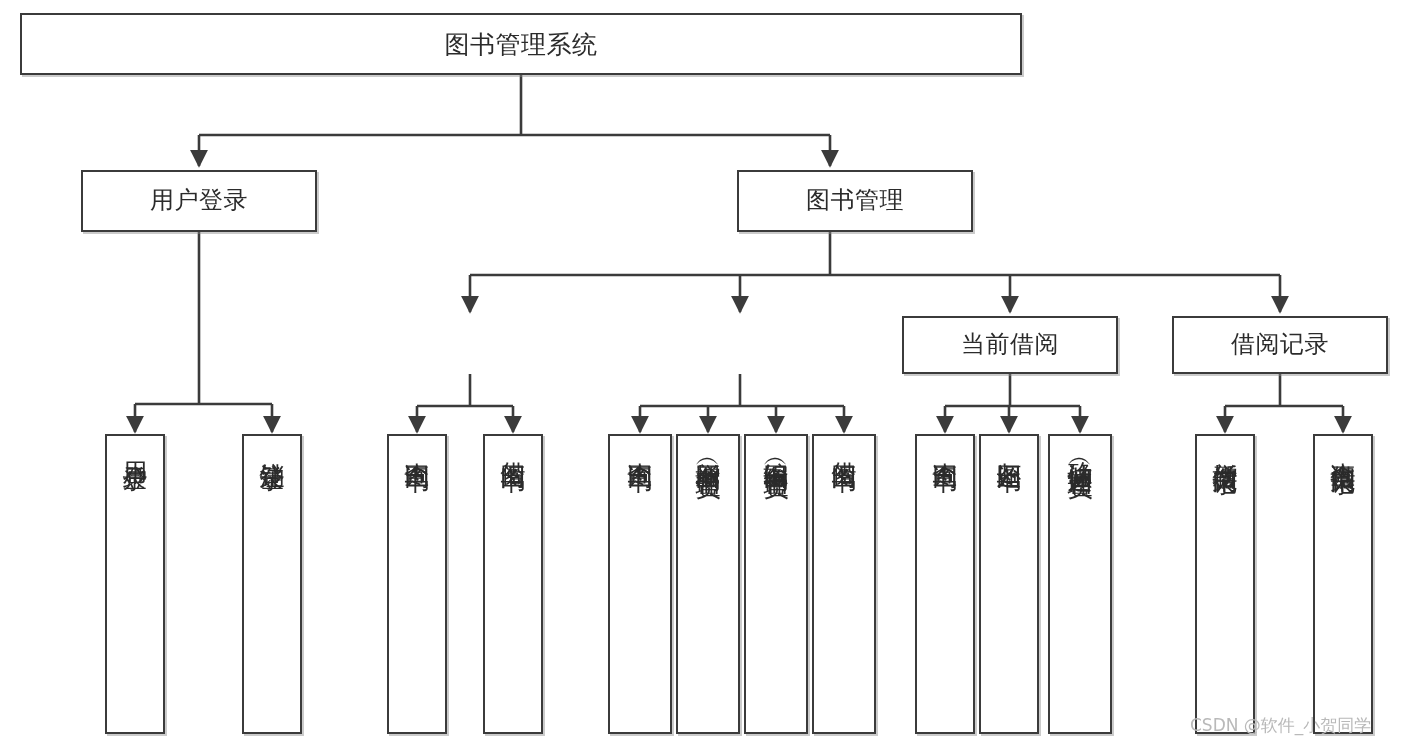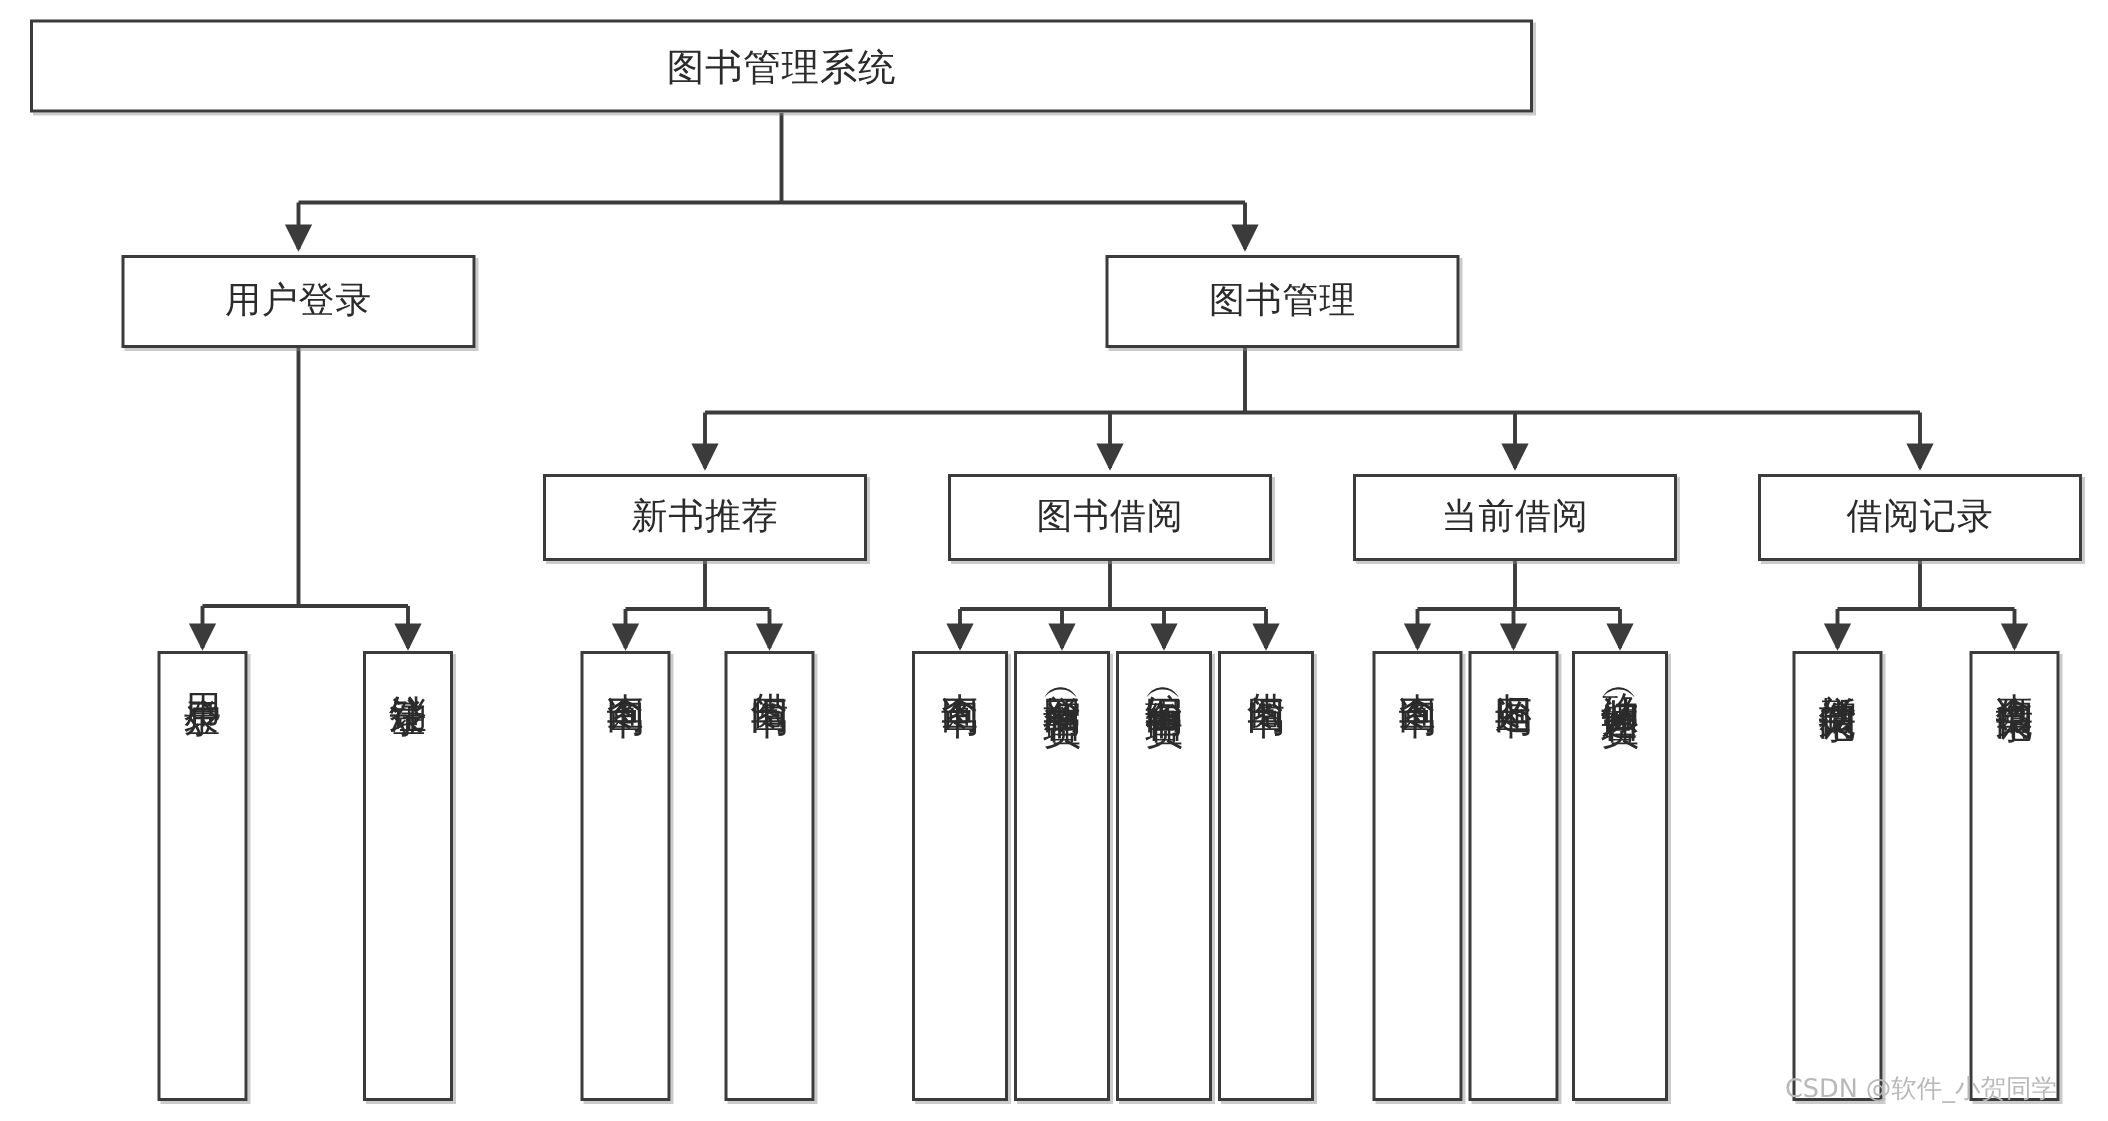--- a/index.html
+++ b/index.html
@@ -138,26 +138,20 @@
     <span class="label">图书管理系统</span>
   </div>
 
   <div class="node h" style="left:81px; top:170px; width:236px; height:62px;">
     <span class="label">用户登录</span>
   </div>
   <div class="node h" style="left:737px; top:170px; width:236px; height:62px;">
     <span class="label">图书管理</span>
   </div>
 
-  <div class="node h" style="left:362px; top:316px; width:216px; height:58px;">
-    <span class="label">新书推荐</span>
-  </div>
-  <div class="node h" style="left:632px; top:316px; width:216px; height:58px;">
-    <span class="label">图书借阅</span>
-  </div>
   <div class="node h" style="left:902px; top:316px; width:216px; height:58px;">
     <span class="label">当前借阅</span>
   </div>
   <div class="node h" style="left:1172px; top:316px; width:216px; height:58px;">
     <span class="label">借阅记录</span>
   </div>
 
   <div class="node v" style="left:105px; top:434px; width:60px; height:300px;">
     <span class="label">用户登录</span>
   </div>

